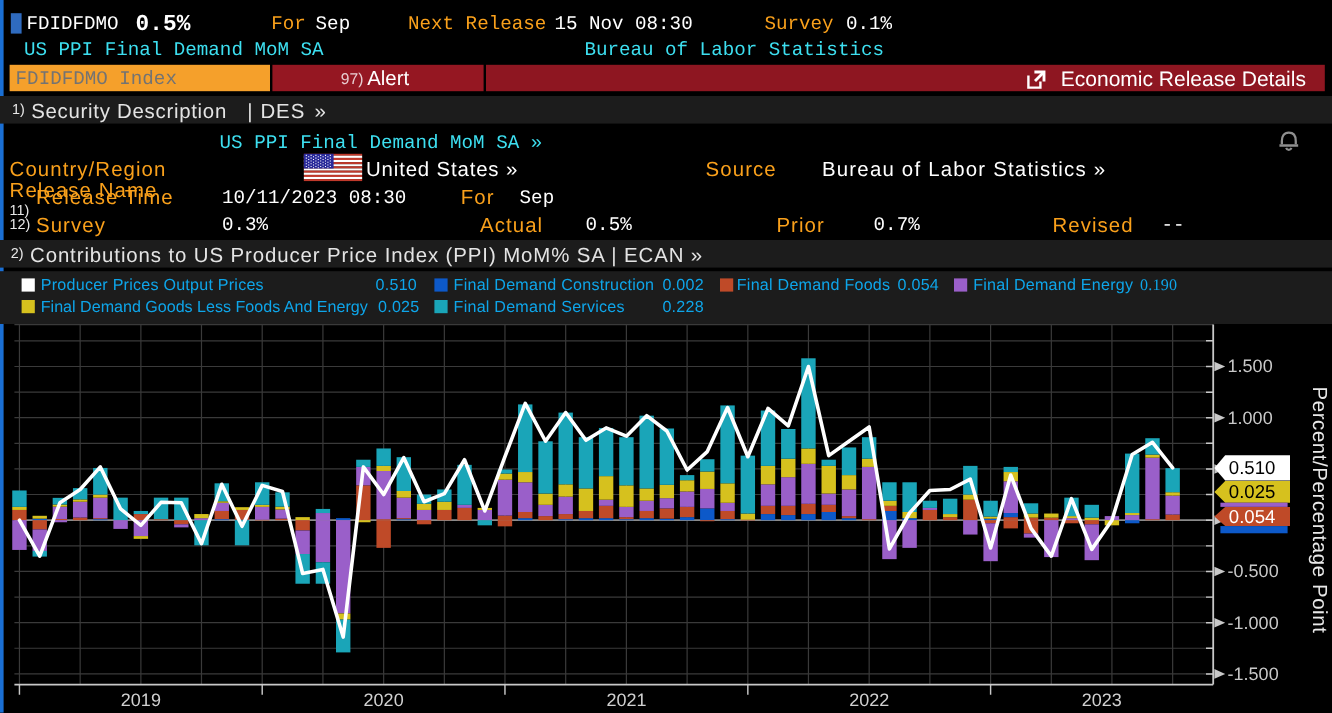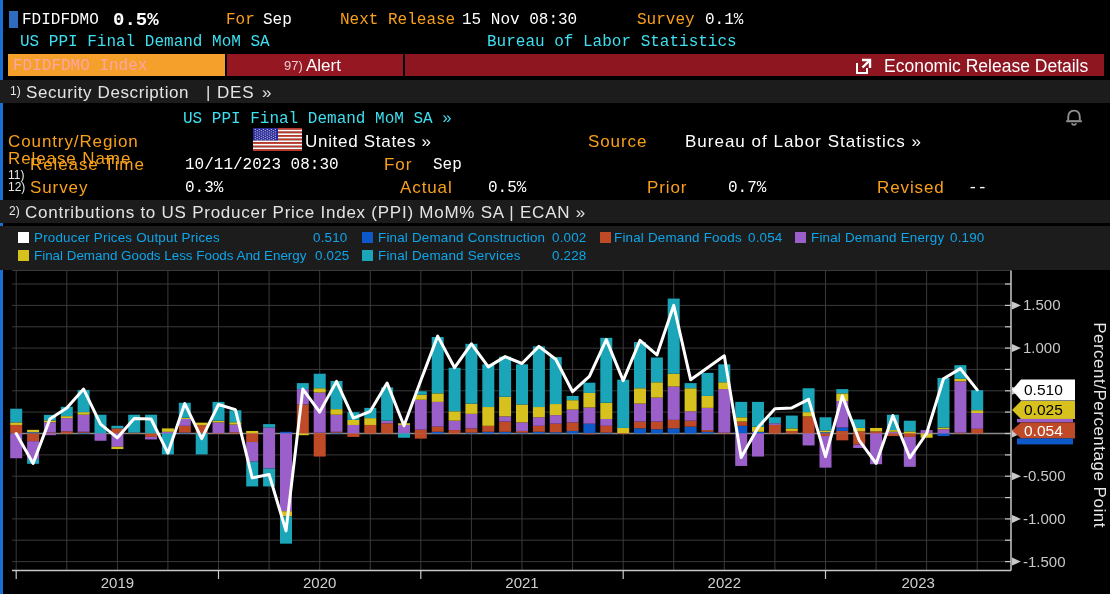--- a/index.html
+++ b/index.html
@@ -21,21 +21,21 @@
 <div class="abs mono wh" style="left:263px;top:11px;font-size:16px;">Sep</div>
 <div class="abs mono or" style="left:340px;top:11px;font-size:16px;">Next Release</div>
 <div class="abs mono wh" style="left:462px;top:11px;font-size:16px;">15 Nov 08:30</div>
 <div class="abs mono or" style="left:637px;top:11px;font-size:16px;">Survey</div>
 <div class="abs mono wh" style="left:705px;top:11px;font-size:16px;">0.1%</div>
 
 <div class="abs mono cy" style="left:20px;top:33px;font-size:16px;">US PPI Final Demand MoM SA</div>
 <div class="abs mono cy" style="left:487px;top:33px;font-size:16px;">Bureau of Labor Statistics</div>
 
 <div class="abs" style="left:8px;top:54px;width:217px;height:22px;background:#f5a02b;"></div>
-<div class="abs mono" style="left:13px;top:57px;font-size:16px;color:#fca5a5;">FDIDFDMO Index</div>
+<div class="abs mono" style="left:13px;top:57px;font-size:16px;color:#737373;">FDIDFDMO Index</div>
 <div class="abs" style="left:227px;top:54px;width:176px;height:22px;background:#951722;"></div>
 <div class="abs" style="left:284px;top:58px;font-size:13px;color:#e8cdd0;">97)</div>
 <div class="abs wh" style="left:306px;top:56px;font-size:17px;">Alert</div>
 <div class="abs" style="left:405px;top:54px;width:699px;height:22px;background:#8e1621;"></div>
 <svg class="abs" style="left:855px;top:58px" width="17" height="17" viewBox="0 0 17 17">
     <path d="M2,5 V15 H12 V10" stroke="#fff" stroke-width="2" fill="none"></path>
     <path d="M7,2 H15 V10" stroke="#fff" stroke-width="2.4" fill="none"></path>
     <path d="M15,2 L7.5,9.5" stroke="#fff" stroke-width="2.4"></path>
   </svg>
 <div class="abs wh" style="left:884px;top:56px;font-size:17.5px;">Economic Release Details</div>
@@ -102,21 +102,21 @@
 <div class="abs lg" style="left:34px;top:230px;">Producer Prices Output Prices</div>
 <div class="abs lg" style="left:313px;top:230px;">0.510</div>
 <div class="sq" style="left:362px;top:232px;background:#0d59c9"></div>
 <div class="abs lg" style="left:378px;top:230px;">Final Demand Construction</div>
 <div class="abs lg" style="left:552px;top:230px;">0.002</div>
 <div class="sq" style="left:600px;top:232px;background:#bf4a28"></div>
 <div class="abs lg" style="left:614px;top:230px;">Final Demand Foods</div>
 <div class="abs lg" style="left:748px;top:230px;">0.054</div>
 <div class="sq" style="left:795px;top:232px;background:#9a5fc9"></div>
 <div class="abs lg" style="left:811px;top:230px;">Final Demand Energy</div>
-<div class="abs lg" style="left:950px;top:230px;">0.190</div>
+<div class="abs lg" style="left:950px;top:230px;font-family:Liberation Serif, serif;">0.190</div>
 <div class="sq" style="left:18px;top:250px;background:#d6c11e"></div>
 <div class="abs lg" style="left:34px;top:248px;letter-spacing:0;">Final Demand Goods Less Foods And Energy</div>
 <div class="abs lg" style="left:315px;top:248px;">0.025</div>
 <div class="sq" style="left:362px;top:250px;background:#1aa5b8"></div>
 <div class="abs lg" style="left:378px;top:248px;">Final Demand Services</div>
 <div class="abs lg" style="left:552px;top:248px;">0.228</div>
 
 <svg width="1110" height="324" viewBox="0 0 1110 324" style="position:absolute;left:0;top:270px">
 <line x1="12" y1="14.0" x2="1011" y2="14.0" stroke="#3a3a3a" stroke-width="1"></line>
 <line x1="12" y1="35.4" x2="1011" y2="35.4" stroke="#3a3a3a" stroke-width="1"></line>

